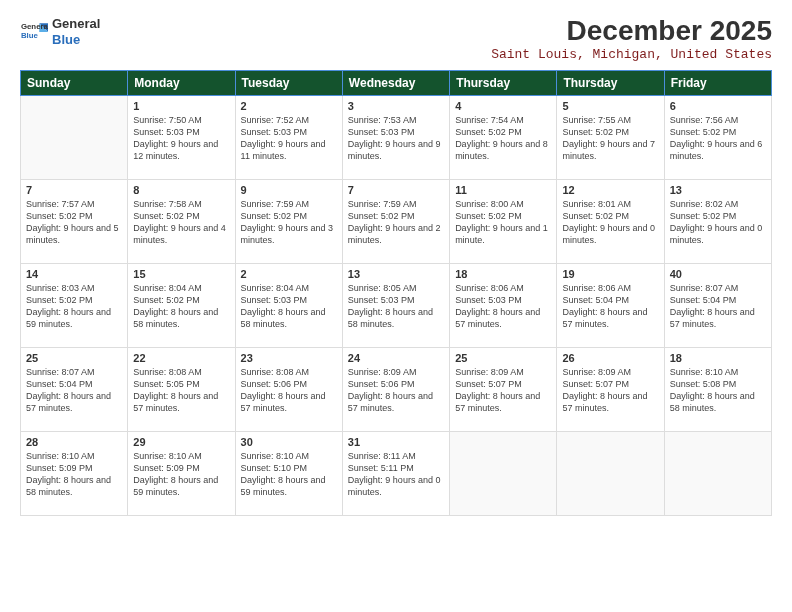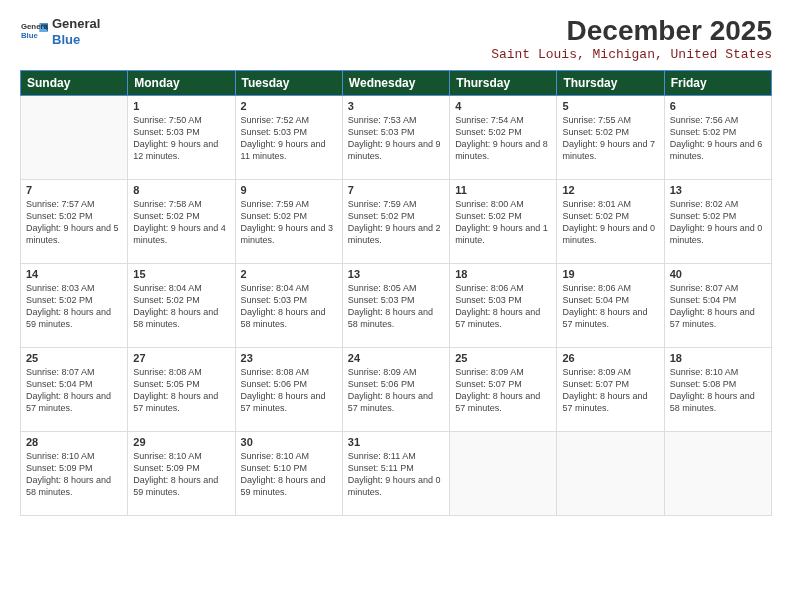--- a/index.html
+++ b/index.html
@@ -214,21 +214,21 @@
             <span class="day-num">40</span>
             <div class="cell-text">Sunrise: 8:07 AM<br>Sunset: 5:04 PM<br>Daylight: 8 hours and 57 minutes.</div>
           </td>
         </tr>
         <tr>
           <td>
             <span class="day-num">25</span>
             <div class="cell-text">Sunrise: 8:07 AM<br>Sunset: 5:04 PM<br>Daylight: 8 hours and 57 minutes.</div>
           </td>
           <td>
-            <span class="day-num">27</span>
+            <span class="day-num">22</span>
             <div class="cell-text">Sunrise: 8:08 AM<br>Sunset: 5:05 PM<br>Daylight: 8 hours and 57 minutes.</div>
           </td>
           <td>
             <span class="day-num">23</span>
             <div class="cell-text">Sunrise: 8:08 AM<br>Sunset: 5:06 PM<br>Daylight: 8 hours and 57 minutes.</div>
           </td>
           <td>
             <span class="day-num">24</span>
             <div class="cell-text">Sunrise: 8:09 AM<br>Sunset: 5:06 PM<br>Daylight: 8 hours and 57 minutes.</div>
           </td>

